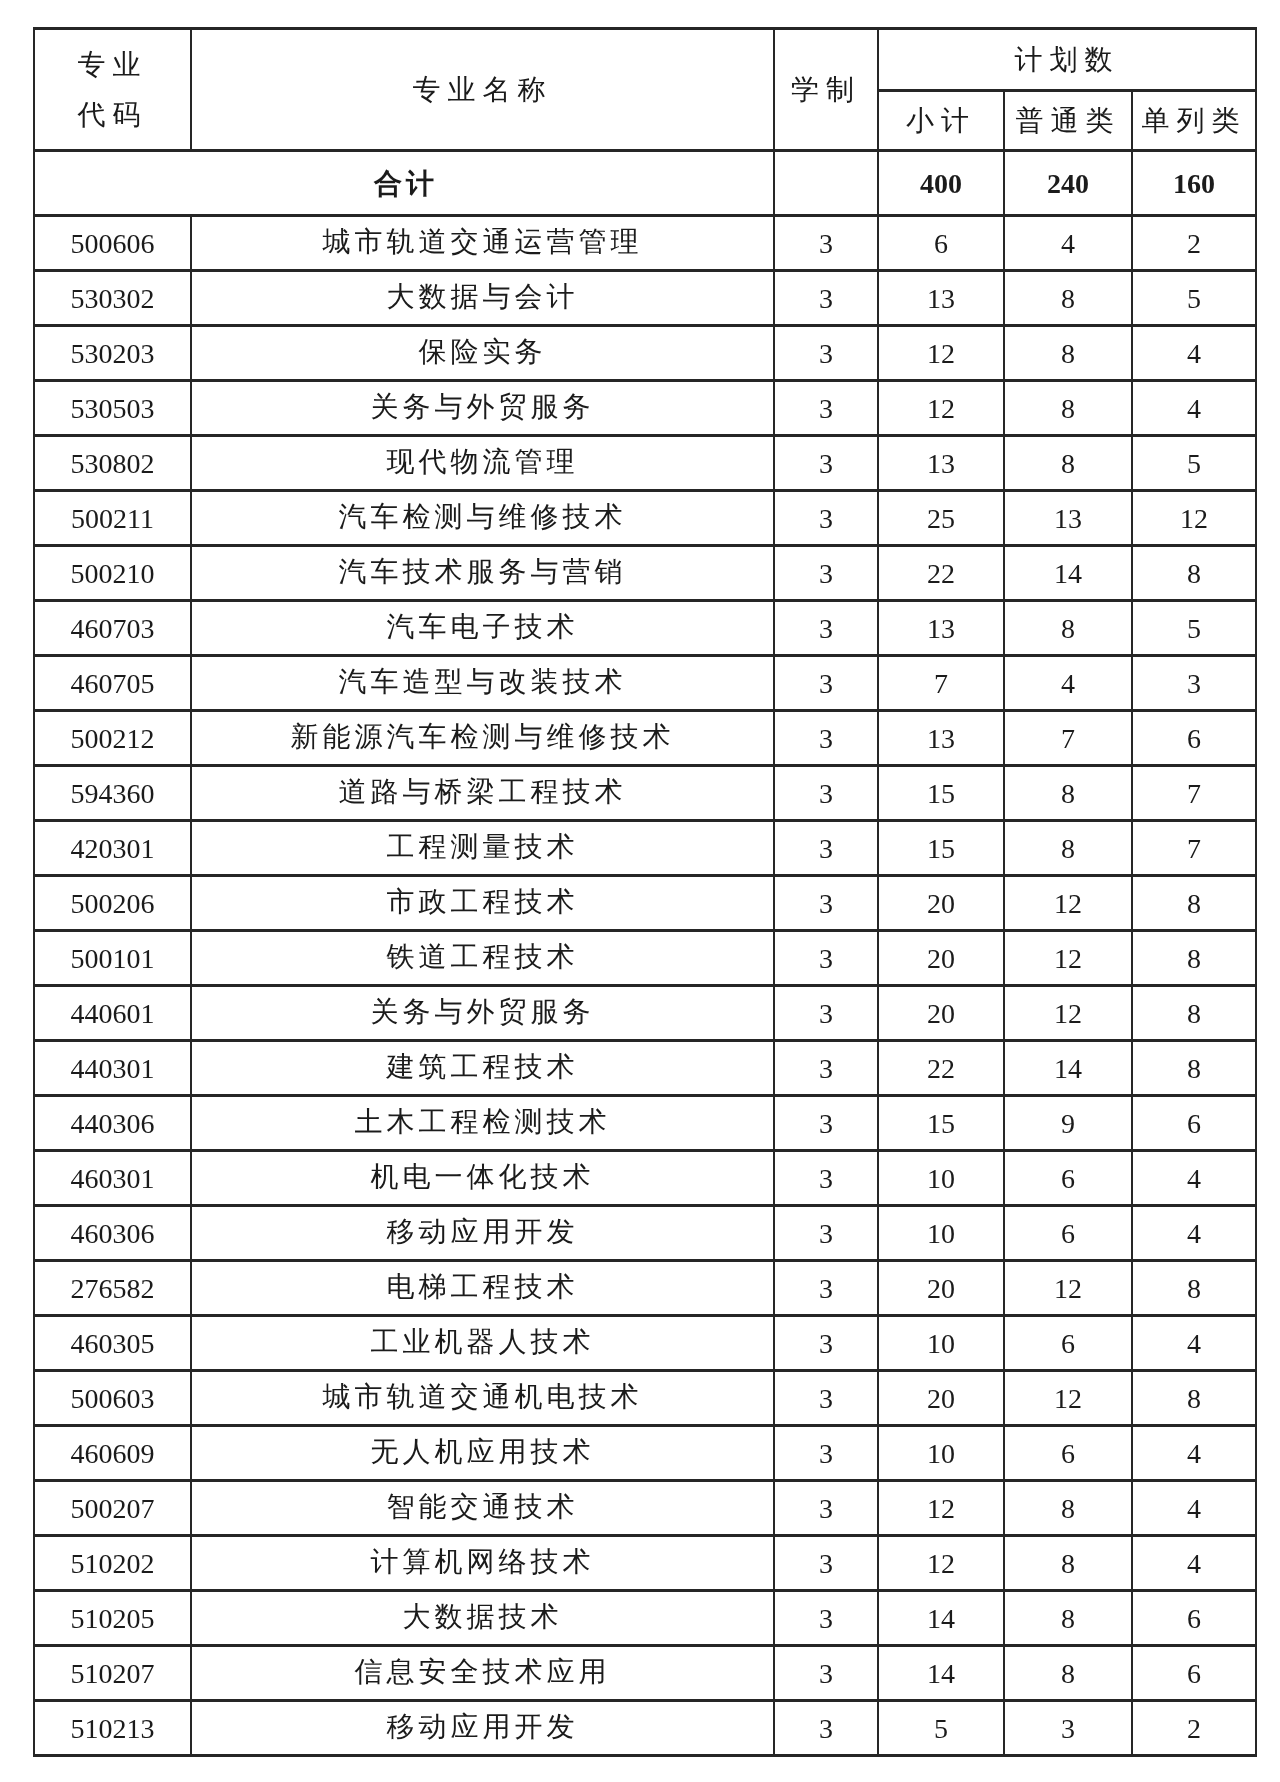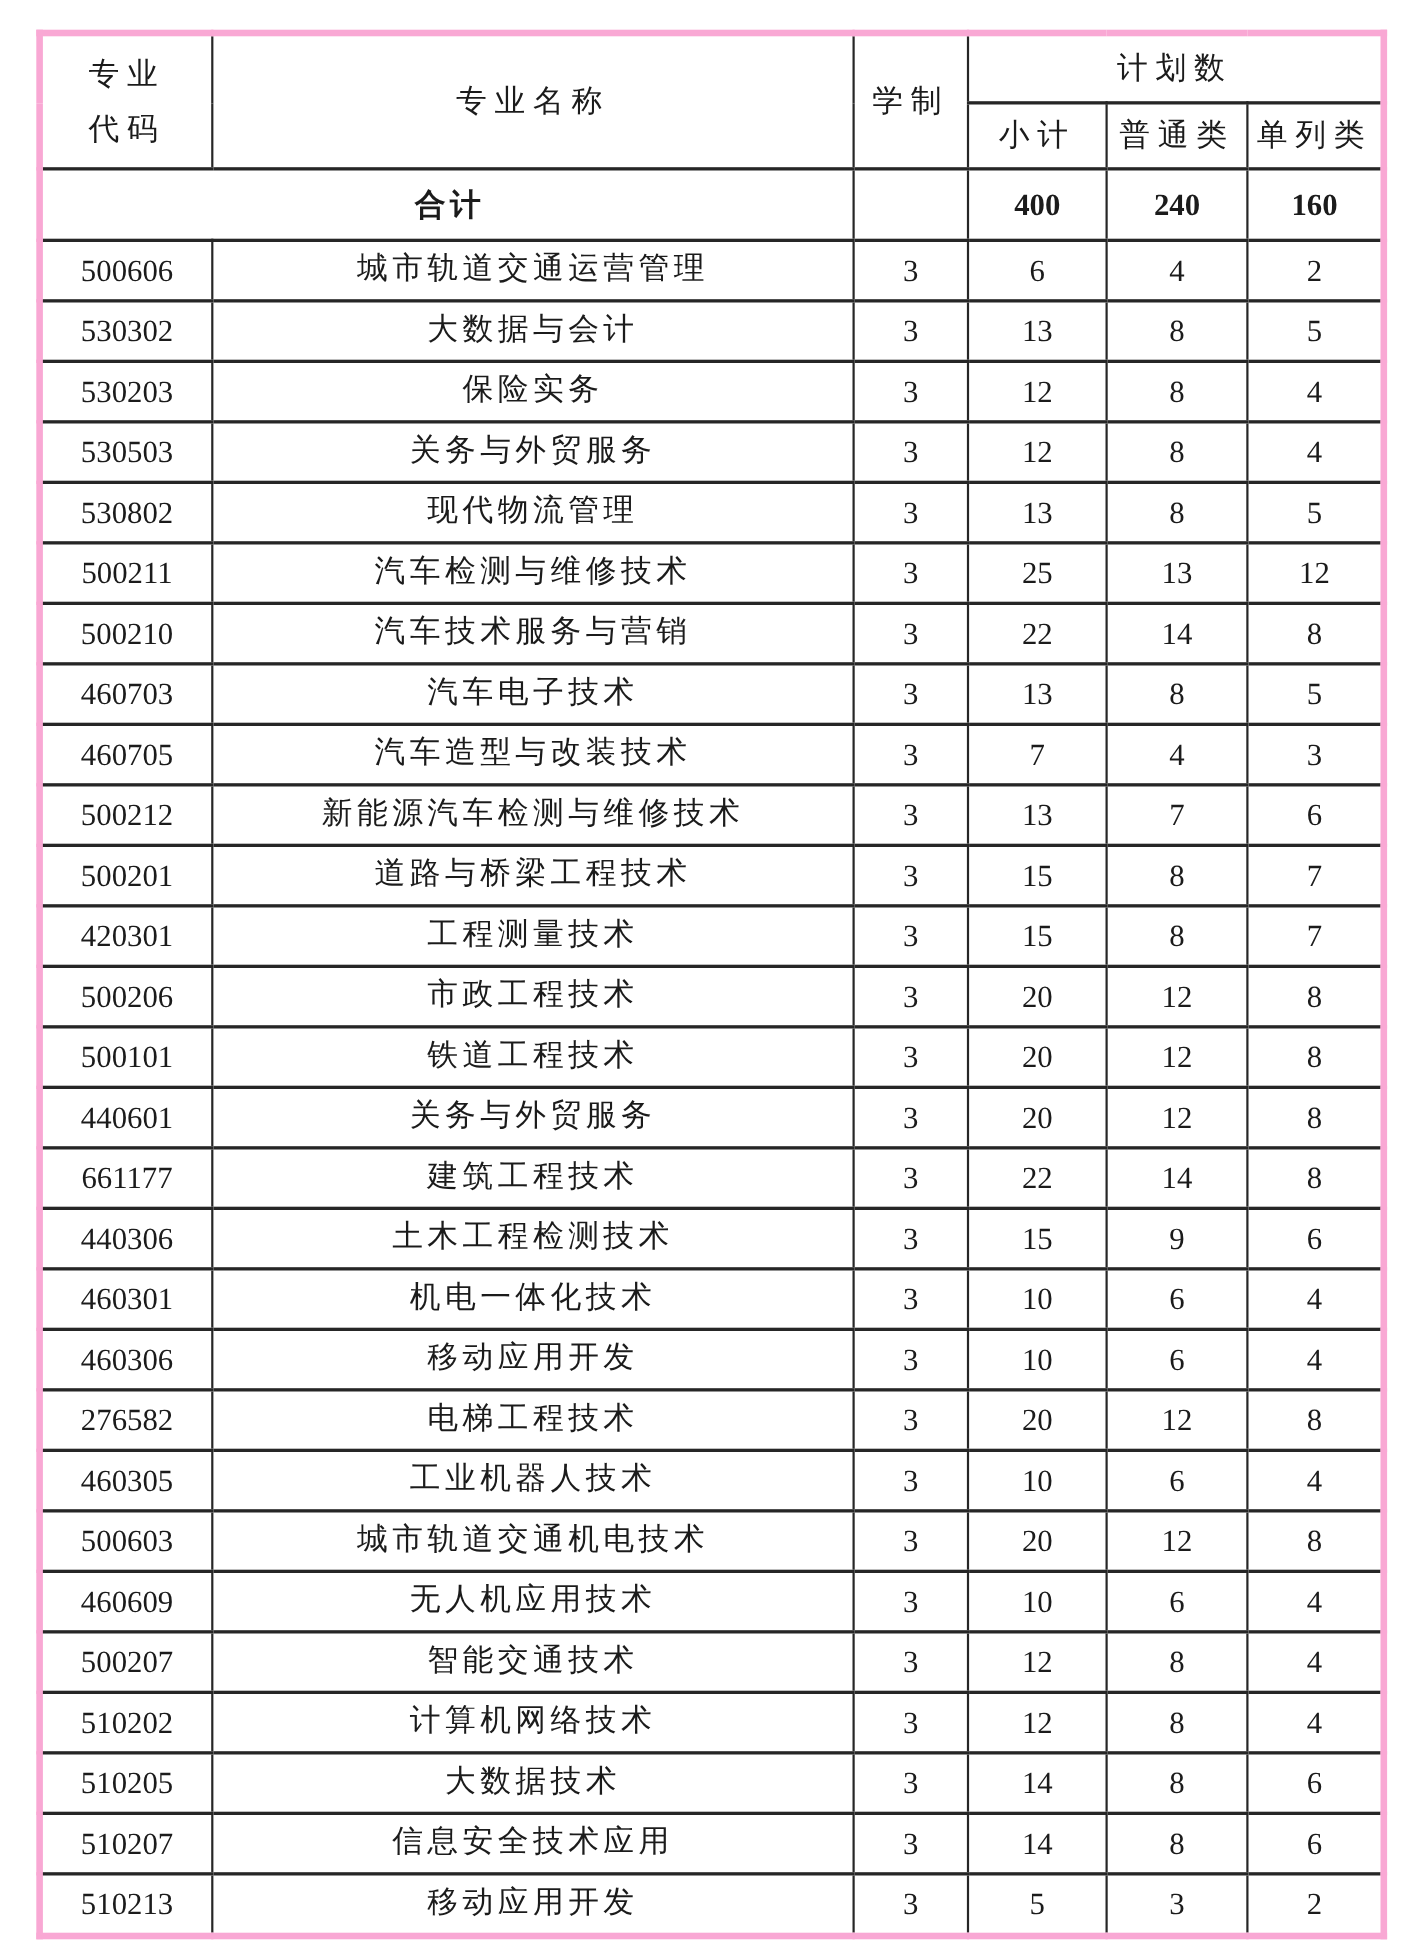--- a/index.html
+++ b/index.html
@@ -33,21 +33,21 @@
     border-bottom: 3px solid #262626;
     text-align: center;
     vertical-align: middle;
     padding: 0;
     font-weight: normal;
     font-size: 28px;
     line-height: 1.25;
     overflow: hidden;
     white-space: nowrap;
   }
-  table.plan { border: 6px solid #f9a8d4; }
+  table.plan { border: 1px solid #f9a8d4; }
   thead th {
     font-size: 27px;
     letter-spacing: 7px;
     padding-left: 7px; 
   }
   thead tr.h1 th { height: 59px; }
   thead tr.h2 th { height: 57px; }
   th.code-head div { line-height: 1.0; }
   th.code-head div + div { margin-top: 22px; text-align: center; }
   tbody.total td { height: 62px; font-weight: bold; }
@@ -169,21 +169,21 @@
         </tr>
         <tr>
           <td class="code-cell">500212</td>
           <td class="name-cell">新能源汽车检测与维修技术</td>
           <td class="num-cell">3</td>
           <td class="num-cell">13</td>
           <td class="num-cell">7</td>
           <td class="num-cell">6</td>
         </tr>
         <tr>
-          <td class="code-cell">500201</td>
+          <td class="code-cell">594360</td>
           <td class="name-cell">道路与桥梁工程技术</td>
           <td class="num-cell">3</td>
           <td class="num-cell">15</td>
           <td class="num-cell">8</td>
           <td class="num-cell">7</td>
         </tr>
         <tr>
           <td class="code-cell">420301</td>
           <td class="name-cell">工程测量技术</td>
           <td class="num-cell">3</td>
@@ -209,21 +209,21 @@
         </tr>
         <tr>
           <td class="code-cell">440601</td>
           <td class="name-cell">关务与外贸服务</td>
           <td class="num-cell">3</td>
           <td class="num-cell">20</td>
           <td class="num-cell">12</td>
           <td class="num-cell">8</td>
         </tr>
         <tr>
-          <td class="code-cell">661177</td>
+          <td class="code-cell">440301</td>
           <td class="name-cell">建筑工程技术</td>
           <td class="num-cell">3</td>
           <td class="num-cell">22</td>
           <td class="num-cell">14</td>
           <td class="num-cell">8</td>
         </tr>
         <tr>
           <td class="code-cell">440306</td>
           <td class="name-cell">土木工程检测技术</td>
           <td class="num-cell">3</td>

